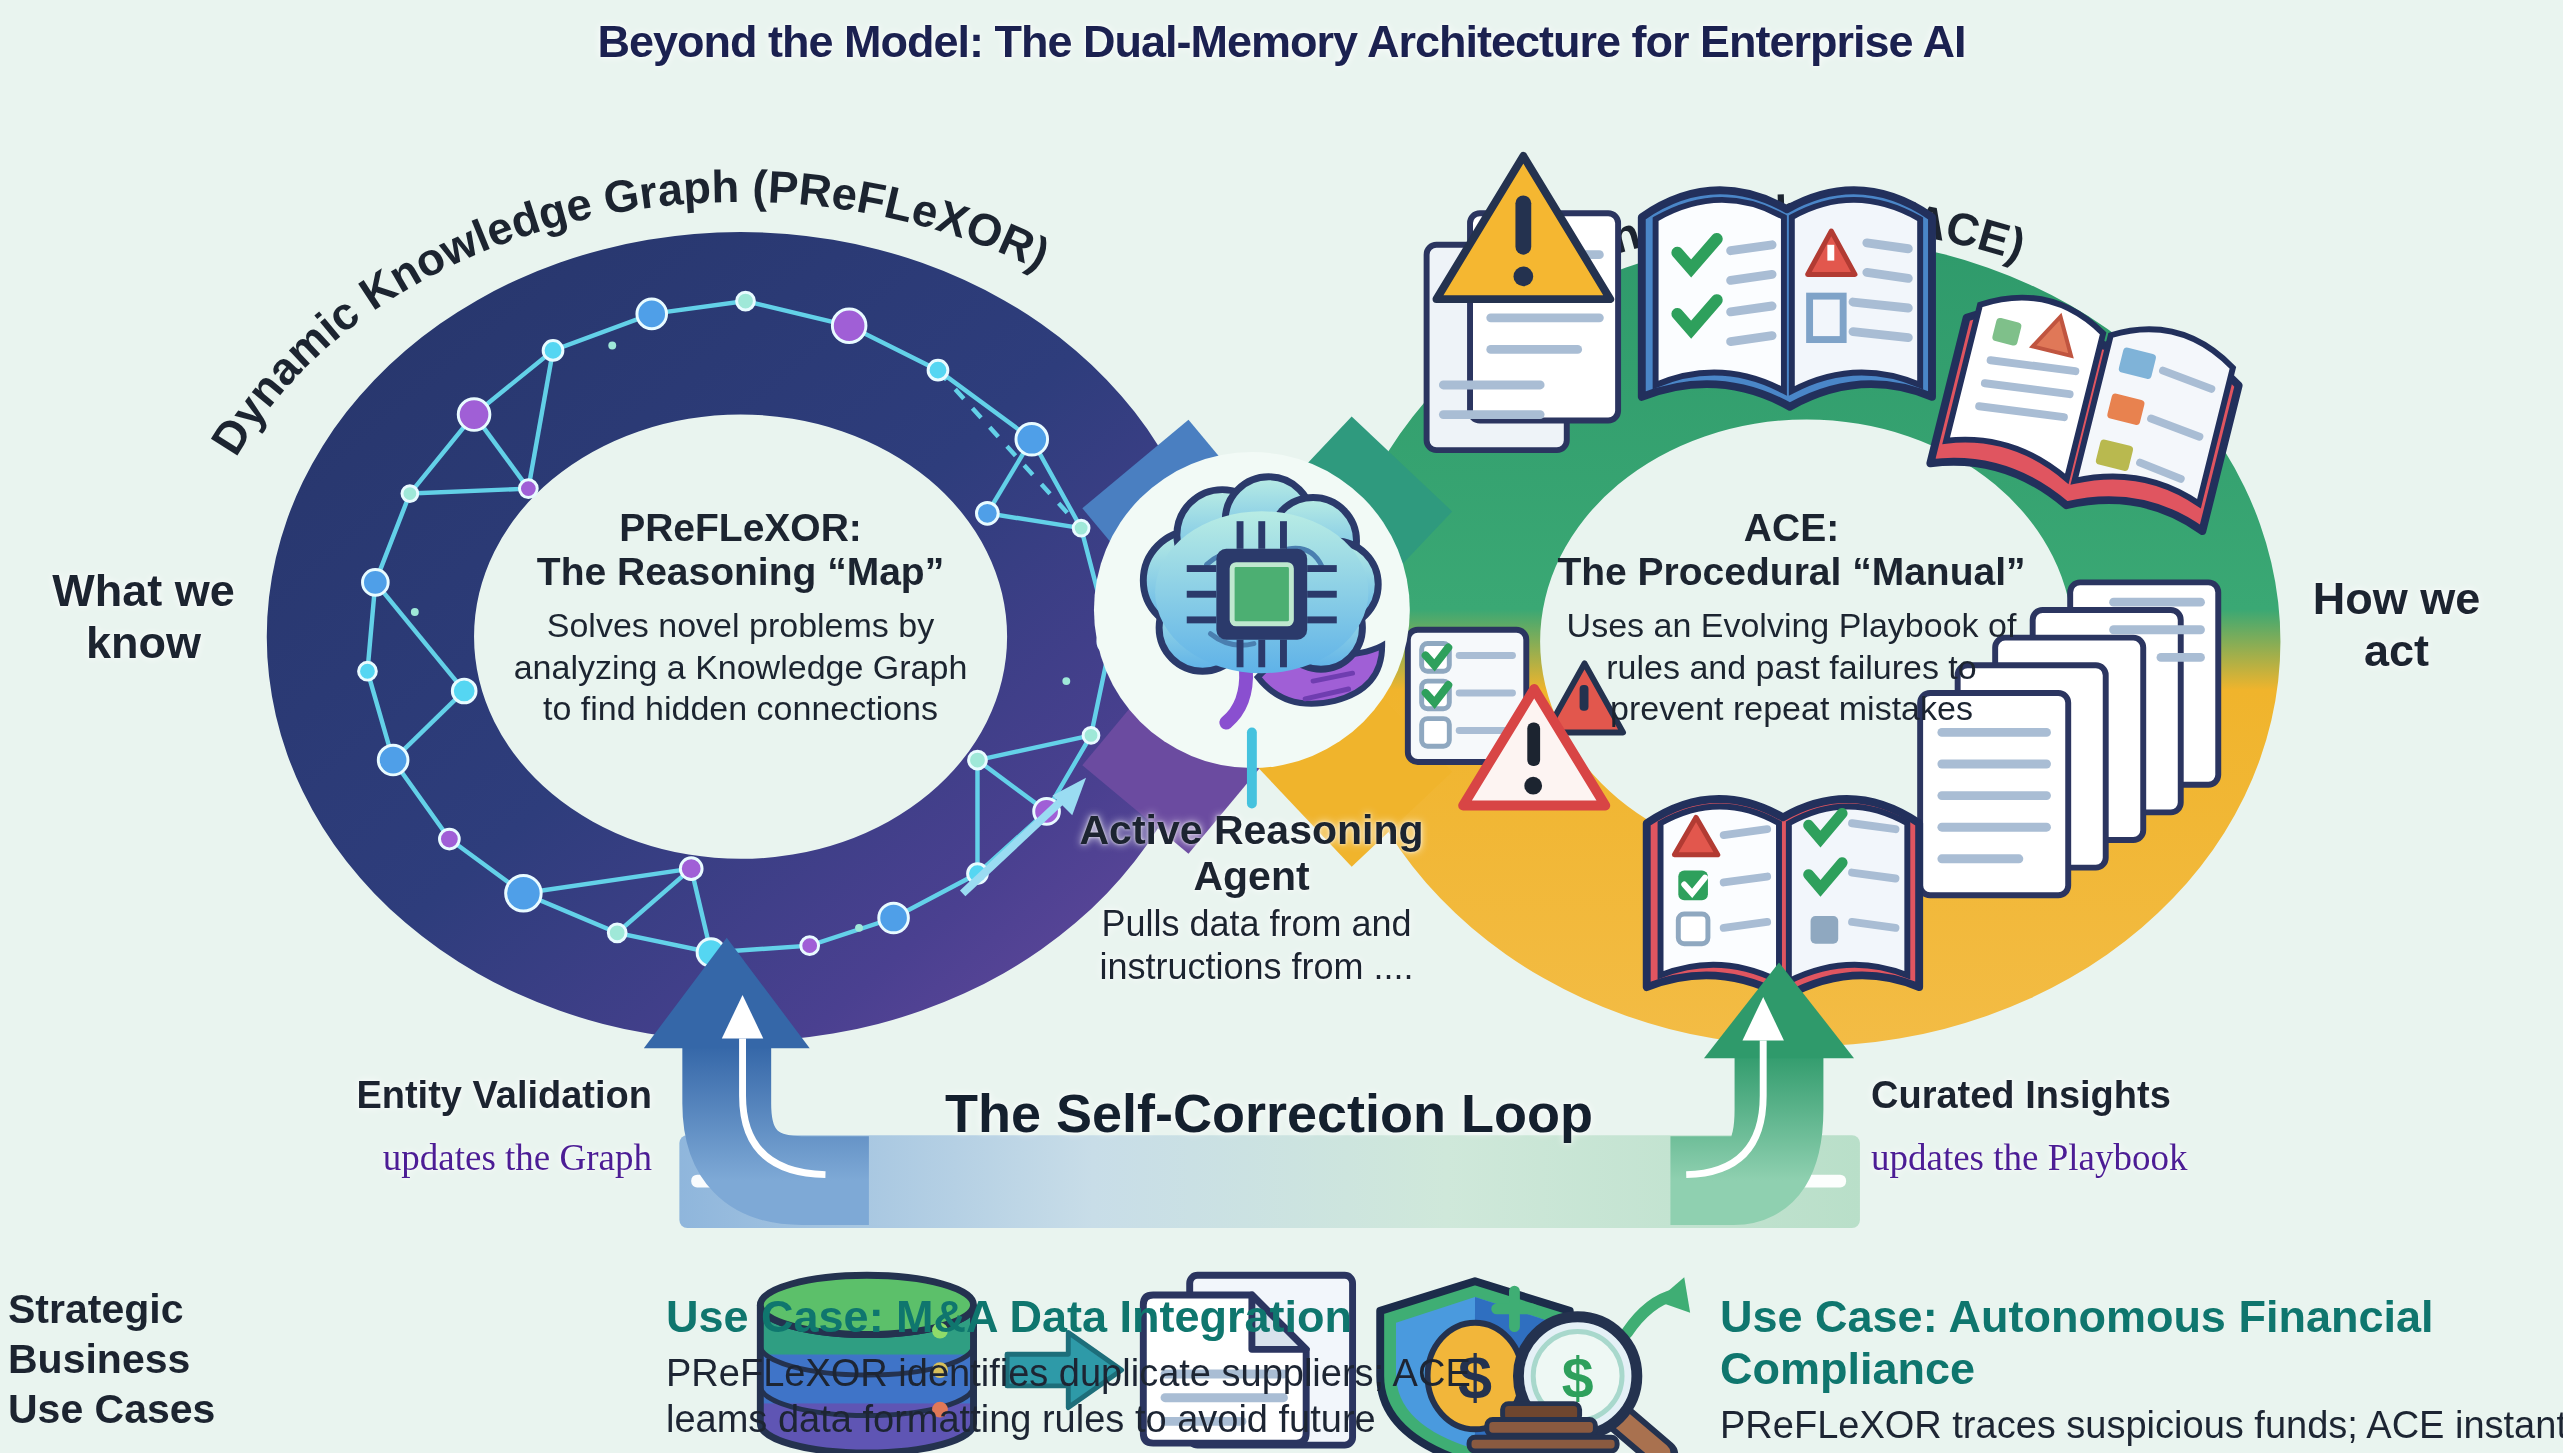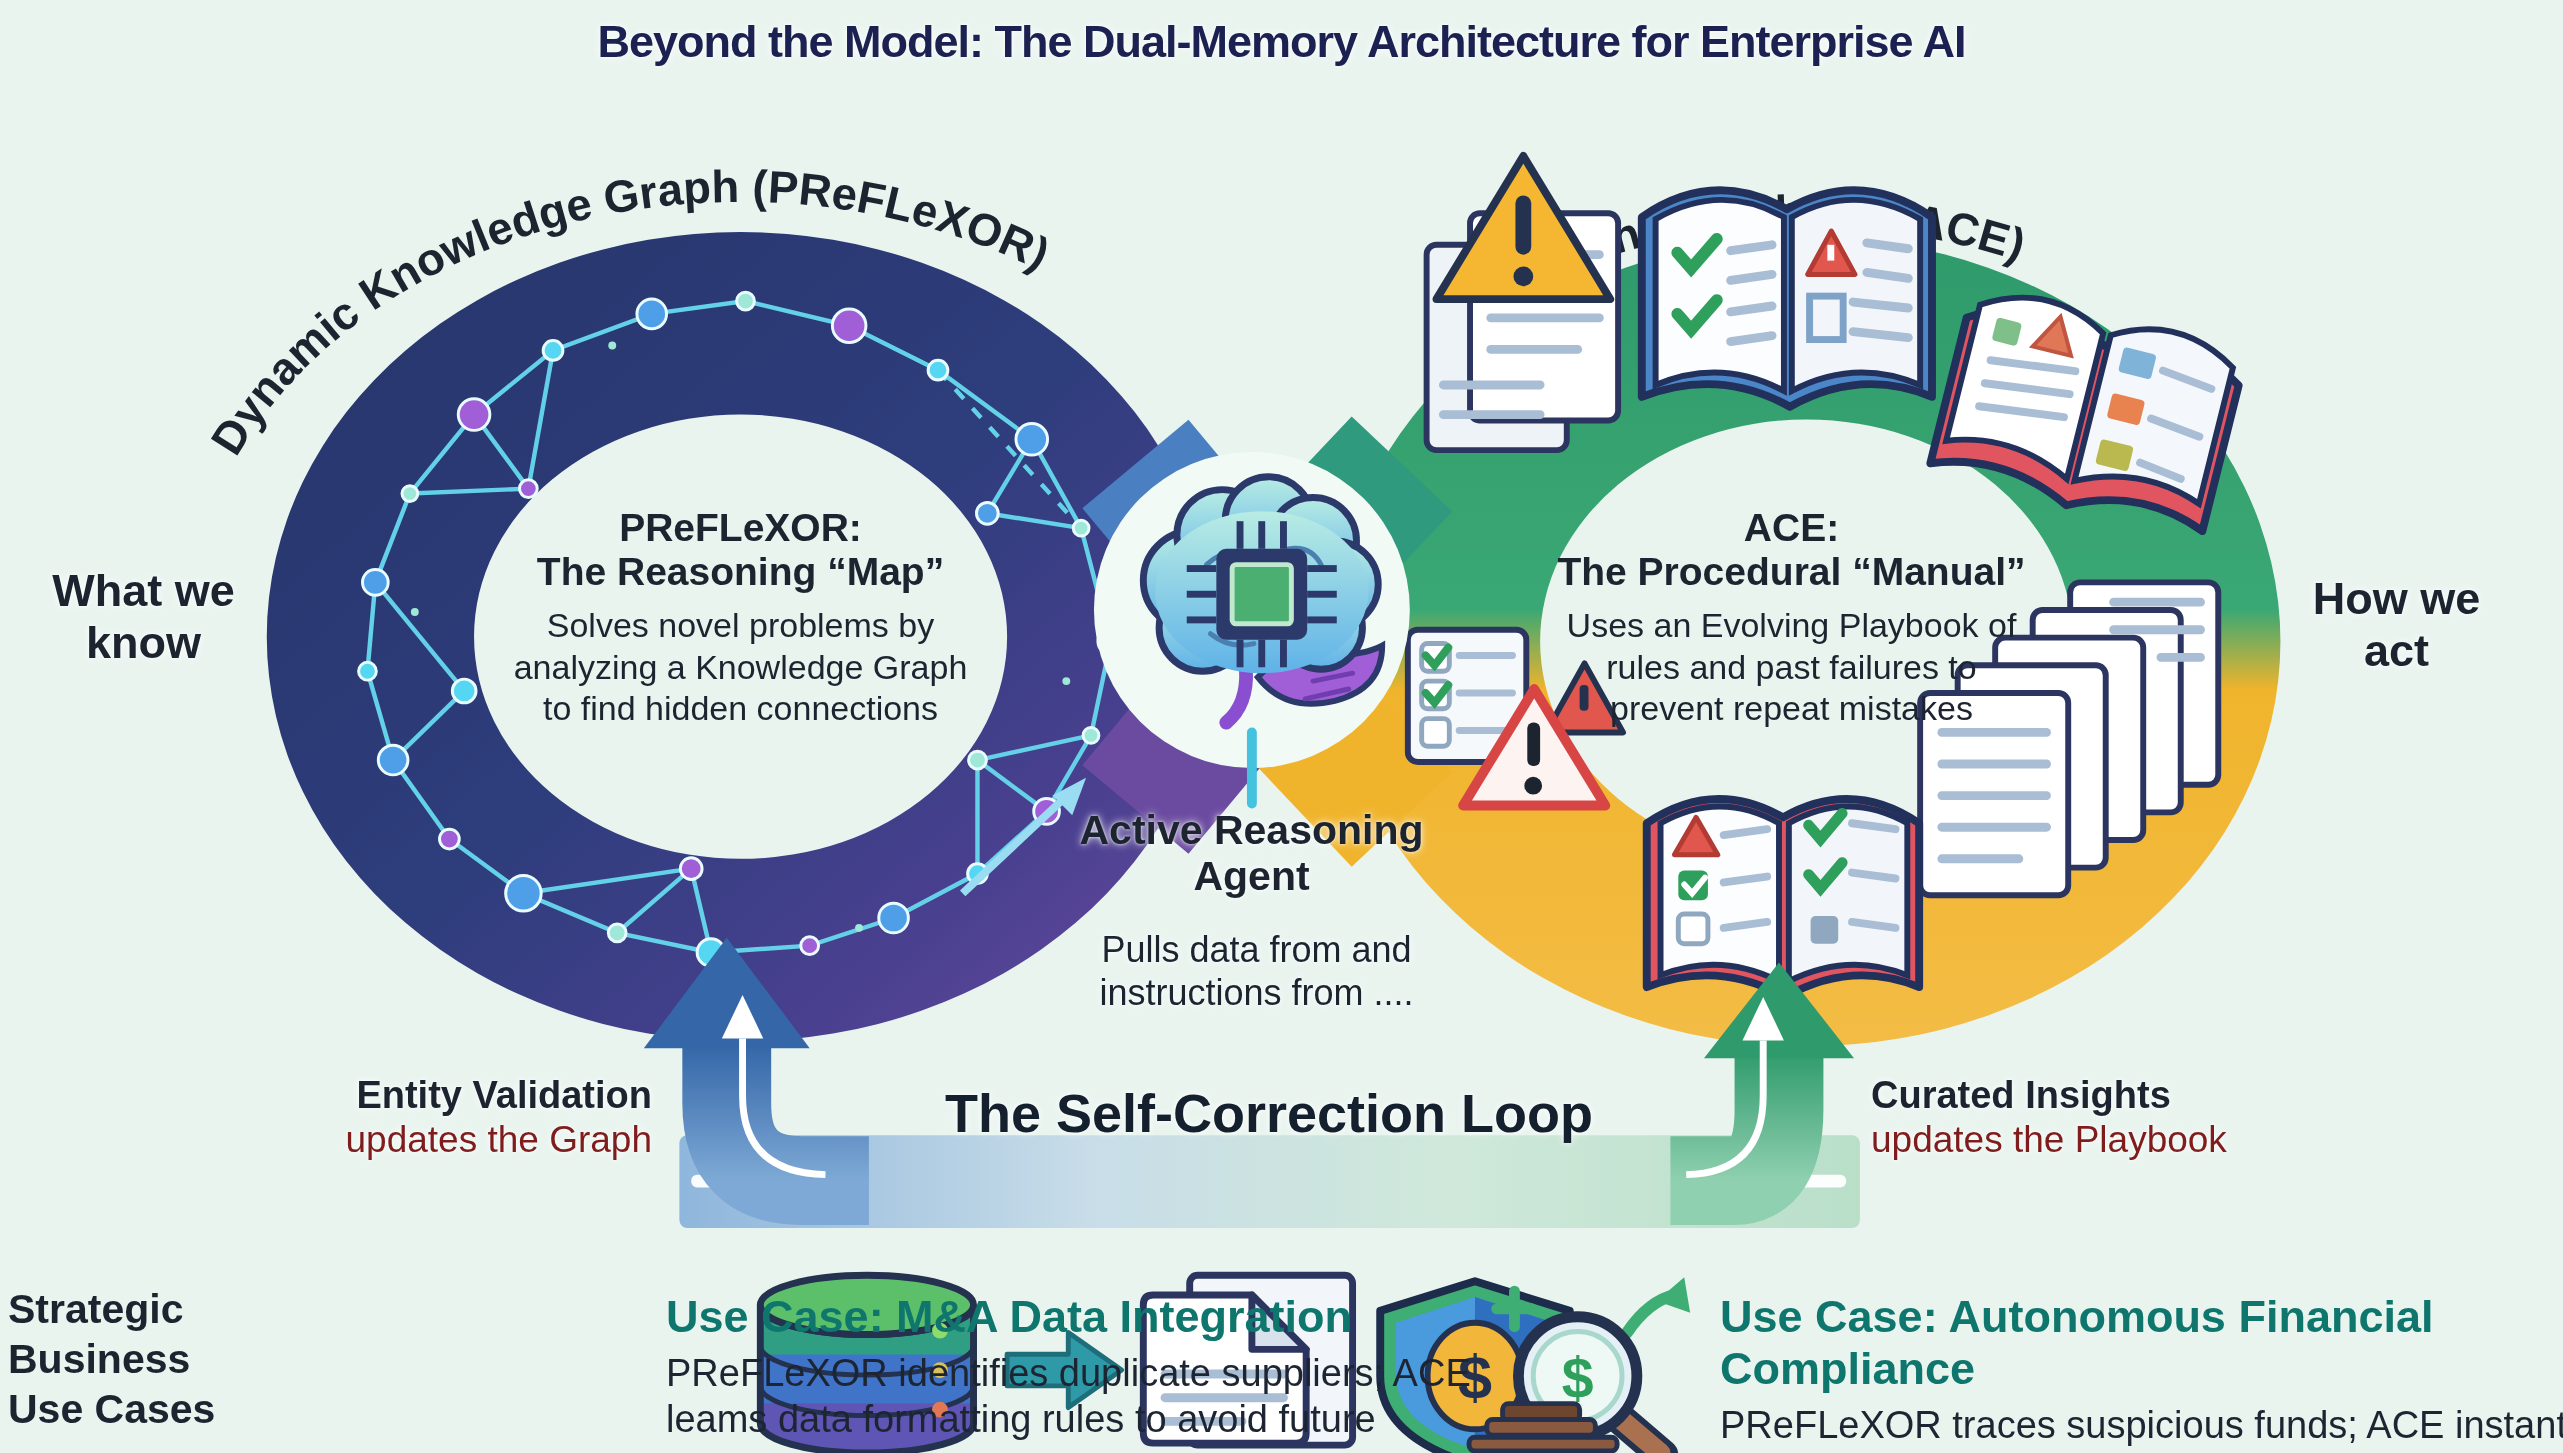--- a/index.html
+++ b/index.html
@@ -15,21 +15,21 @@
   .loop-name{font-size:39px;font-weight:800;line-height:1.12;}
   .loop-tagline{font-size:39px;font-weight:800;line-height:1.12;}
   .loop-desc{font-size:34px;line-height:1.22;margin-top:12px;}
   .agent-block{text-align:center;color:#1c2430;}
   .agent-title{font-size:41px;font-weight:800;line-height:1.12;}
   .agent-sub{font-size:36px;line-height:1.2;margin-top:10px;}
   .sc-block{text-align:center;color:#14202e;}
   .sc-title{font-size:54px;font-weight:700;}
   .sc-sub{font-size:37px;line-height:1.18;margin-top:6px;}
   .fb-title{font-size:38px;font-weight:800;color:#1c2430;}
-  .fb-sub{font-size:37px;color:#7f1d1d;margin-top:2px;}
+  .fb-sub{font-size:37px;color:#4c1d95;margin-top:19px;font-family:Liberation Serif, serif;}
   .fb-right{text-align:right;}
   .fb-left{text-align:left;}
   .section-label{font-size:41px;font-weight:800;line-height:1.22;color:#1c2430;}
   .uc-title{font-size:45px;font-weight:800;color:#0f766e;}
   .uc-desc{font-size:38px;line-height:1.2;margin-top:8px;color:#1d2533;}
 </style>
 </head>
 <body>
 
 <div id="stage">
@@ -389,21 +389,21 @@
 </div>
 
 <div class="txt loop-block" style="left:1525px;top:506px;width:533px;">
   <div class="loop-name">ACE:</div>
   <div class="loop-tagline">The Procedural “Manual”</div>
   <div class="loop-desc" style="width:454px;margin:12px auto 0;">Uses an Evolving Playbook of rules and past failures to prevent repeat mistakes</div>
 </div>
 
 <div class="txt agent-block halo" style="left:1059px;top:808px;width:385px;">
   <div class="agent-title" style="width:375px;margin:0 auto;">Active Reasoning Agent</div>
-  <div class="agent-sub" style="width:395px;margin:28px auto 0;">Pulls data from and instructions from ....</div>
+  <div class="agent-sub" style="width:395px;margin:2px auto 0;">Pulls data from and instructions from ....</div>
 </div>
 
 <div class="txt sc-block halo" style="left:795px;top:1082px;width:948px;">
   <div class="sc-title">The Self-Correction Loop</div>
 </div>
 
 <div class="txt fb-right halo" style="left:237px;top:1074px;width:415px;">
   <div class="fb-title">Entity Validation</div>
   <div class="fb-sub">updates the Graph</div>
 </div>

